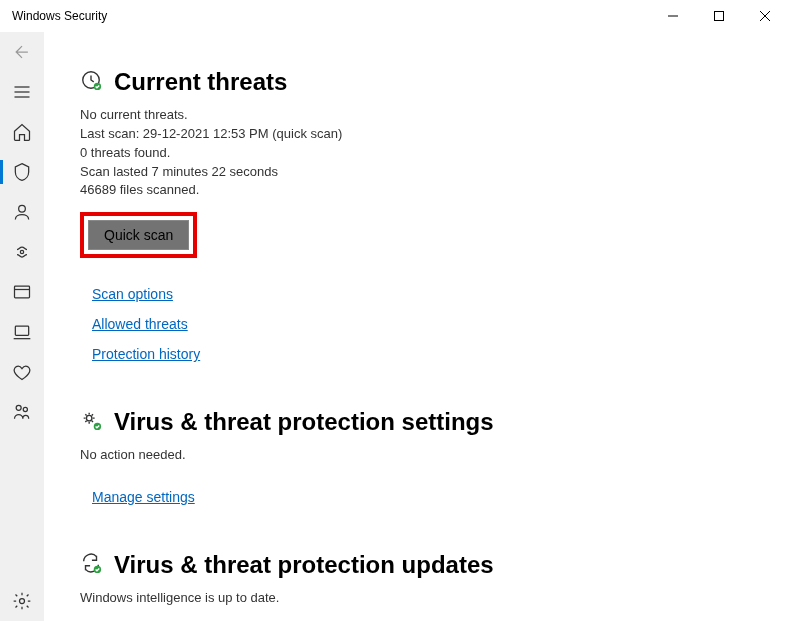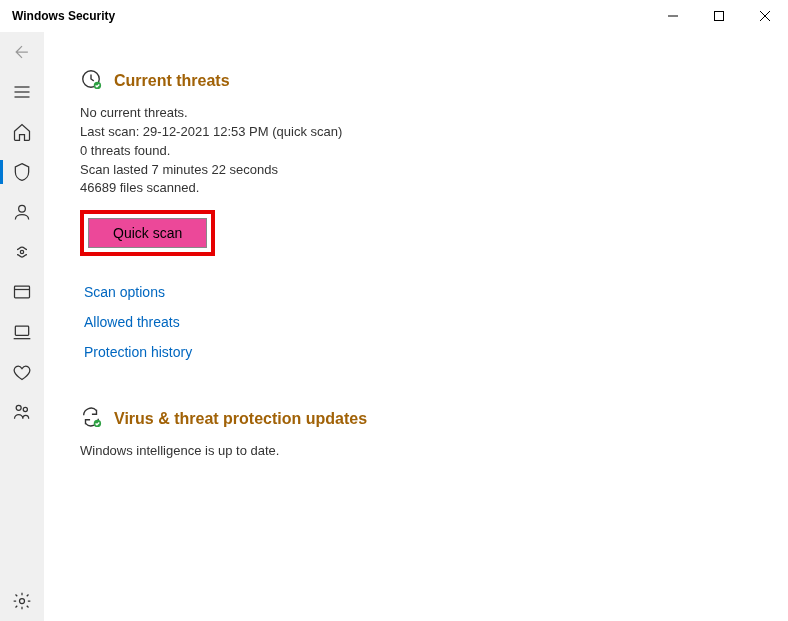--- a/index.html
+++ b/index.html
@@ -1,33 +1,33 @@
 <!DOCTYPE html>
 <html><head>
 <meta charset="utf-8">
 <style>
 * { margin: 0; padding: 0; box-sizing: border-box; font-family: "Segoe UI", Arial, sans-serif; }
 body { background: #fff; width: 788px; height: 621px; overflow: hidden; position: relative; }
-.titlebar { height: 32px; display: flex; align-items: center; justify-content: space-between; padding-left: 12px; font-weight: bold; }
+.titlebar { height: 32px; display: flex; align-items: center; justify-content: space-between; padding-left: 12px; }
 .titlebar-title { font-size: 12px; color: #000; }
 .window-controls { display: flex; }
 .win-btn { width: 46px; height: 32px; display: flex; align-items: center; justify-content: center; font-size: 12px; }
 .sidebar { position: absolute; left: 0; top: 32px; bottom: 0; width: 44px; background: #f0f0f0; display: flex; flex-direction: column; }
 .back-btn { height: 40px; display: flex; align-items: center; justify-content: center; color: #999; }
 .nav-item { height: 40px; display: flex; align-items: center; justify-content: center; color: #333; position: relative; }
 .nav-item.active::before { content: ''; position: absolute; left: 0; top: 8px; bottom: 8px; width: 3px; background: #0078d4; }
 .nav-spacer { flex: 1; }
 .main { position: absolute; left: 44px; top: 32px; right: 0; bottom: 0; padding: 36px 36px 0 36px; overflow: hidden; }
 .section { margin-bottom: 46px; }
 .section-header { display: flex; align-items: center; gap: 12px; margin-bottom: 10px; }
-.section-title { font-size: 16px; font-weight: 600; color: #a16207; }
+.section-title { font-size: 24px; font-weight: 600; color: #000000; }
 .body-text { font-size: 13px; color: #333; line-height: 1.45; }
 .highlight-box { display: inline-block; border: 4px solid #e60000; padding: 4px; margin: 12px 0 14px 0; }
-.quick-scan-btn { background: #ec4899; border: 1px solid #888; padding: 6px 24px; font-size: 14px; cursor: pointer; }
-.link { display: block; color: #0067c0; font-size: 14px; margin: 14px 4px; cursor: pointer; }
+.quick-scan-btn { background: #737373; border: 1px solid #888; padding: 6px 15px; font-size: 14px; cursor: pointer; }
+.link { display: block; color: #0067c0; font-size: 14px; margin: 14px 12px; cursor: pointer; text-decoration: underline; }
 .icon-svg { width: 20px; height: 20px; }
 .section-icon { width: 22px; height: 22px; }
 </style>
 </head>
 <body>
 
 <div class="titlebar">
   <span class="titlebar-title">Windows Security</span>
   <div class="window-controls">
     <div class="win-btn">
@@ -139,20 +139,35 @@
 
     <div class="highlight-box">
       <button class="quick-scan-btn">Quick scan</button>
     </div>
 
     <a class="link">Scan options</a>
     <a class="link">Allowed threats</a>
     <a class="link">Protection history</a>
   </div>
 
+  <div class="section">
+    <div class="section-header">
+      <span>
+        <svg class="section-icon" viewBox="0 0 24 24" fill="none" stroke="#333" stroke-width="1.5">
+            <circle cx="10" cy="10" r="3"></circle>
+            <path d="M10 4v2M10 14v2M4 10h2M14 10h2M5.8 5.8l1.4 1.4M12.8 12.8l1.4 1.4M5.8 14.2l1.4-1.4M12.8 7.2l1.4-1.4"></path>
+            <circle cx="19" cy="19" r="4" fill="#2ea043" stroke="none"></circle>
+            <path d="M17 19l1.5 1.5L21 18" stroke="#fff" stroke-width="1.5"></path>
+          </svg>
+      </span>
+      <h2 class="section-title">Virus &amp; threat protection settings</h2>
+    </div>
+    <p class="body-text">No action needed.</p>
+    <a class="link" style="margin-top:24px">Manage settings</a>
+  </div>
 
   <div class="section">
     <div class="section-header">
       <span>
         <svg class="section-icon" viewBox="0 0 24 24" fill="none" stroke="#333" stroke-width="1.5">
             <path d="M4 10a8 8 0 0114-5M20 14a8 8 0 01-14 5"></path>
             <path d="M18 4v5h-5M6 20v-5h5"></path>
             <circle cx="19" cy="19" r="4" fill="#2ea043" stroke="none"></circle>
             <path d="M17 19l1.5 1.5L21 18" stroke="#fff" stroke-width="1.5"></path>
           </svg>

